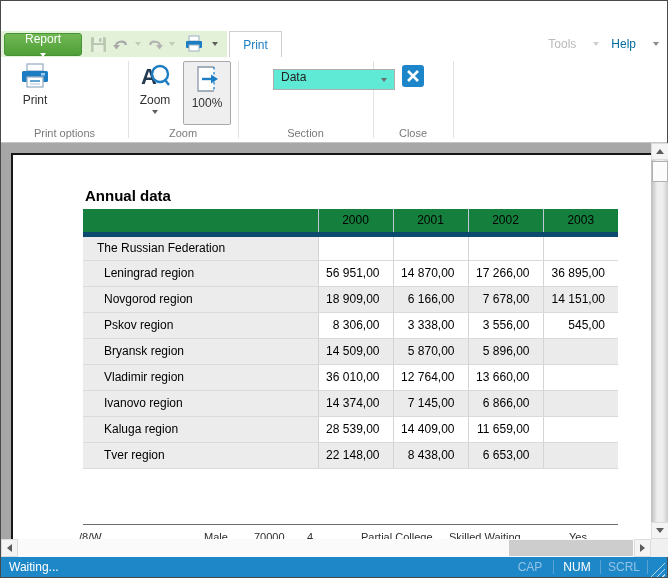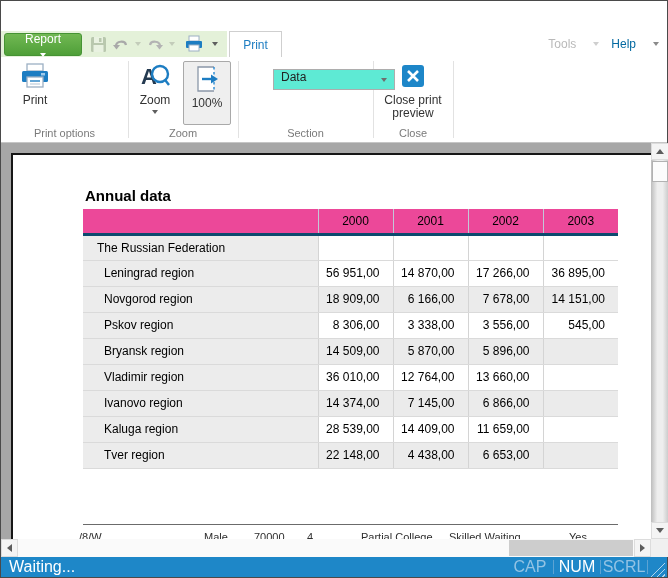--- a/index.html
+++ b/index.html
@@ -47,21 +47,21 @@
       background:#5eead4;font-size:12px;color:#222;display:flex;align-items:flex-start;padding-left:7px;margin-left:28px;}
   .combo .caret{position:absolute;right:7px;top:8px;border-top-color:#6e6e6e;}
 
   
   .preview{position:absolute;left:0;top:142px;width:650px;height:396px;background:#a7a7a7;overflow:hidden;}
   .page{position:absolute;left:10px;top:10px;width:700px;height:620px;background:#fff;
       border-left:2px solid #161616;border-top:2px solid #161616;overflow:hidden;}
   .rpt-title{position:absolute;left:72px;top:32px;font-size:15px;font-weight:bold;color:#000;}
   .rpt-table{position:absolute;left:70px;top:54px;border-collapse:collapse;font-size:12px;color:#000;table-layout:fixed;}
   .rpt-table th,.rpt-table td{padding:0;box-sizing:border-box;}
-  .rpt-table thead th{height:25px;background:#ec4899;border-bottom:3px solid #0c4a6e;font-weight:normal;}
+  .rpt-table thead th{height:25px;background:#15803d;border-bottom:5px solid #0c4a6e;font-weight:normal;}
   .rpt-table thead th.ycol{border-left:1px solid #c3c7d8;}
   .rpt-table tbody td{height:26px;border-bottom:1px solid #dadada;}
   .rpt-table td.lbl{width:235px;background:#ececec;padding-left:21px;}
   .rpt-table td.lbl.top{padding-left:14px;}
   .rpt-table td.val{width:75px;text-align:right;padding-right:13px;border-left:1px solid #d4d4d4;background:#fff;}
   .rpt-table tr.shaded td.val{background:#ebebeb;}
   .clip-line{position:absolute;left:70px;top:369px;width:535px;height:1px;background:#6b6b6b;}
   .clipped-row{position:absolute;left:0;top:376px;width:660px;height:60px;font-size:11px;color:#2e2e2e;}
   .clipped-row span{position:absolute;top:0;white-space:nowrap;}
 
@@ -76,21 +76,21 @@
   .tri-right{width:0;height:0;border-top:4px solid transparent;border-bottom:4px solid transparent;border-left:5px solid #5c5c5c;}
   .v-thumb{position:absolute;left:1px;top:18px;width:16px;height:21px;background:#fcfcfc;border:1px solid #b2b2b2;box-sizing:border-box;}
   .hscroll{position:absolute;left:0;top:538px;width:650px;height:18px;background:#fafafa;box-sizing:border-box;}
   .h-btn-l{top:0;left:0;height:18px;width:17px;}
   .h-btn-r{top:0;left:633px;height:18px;width:17px;}
   .h-thumb{position:absolute;left:508px;top:1px;width:124px;height:16px;background:#cdcdcd;}
   .sb-corner{position:absolute;left:650px;top:538px;width:18px;height:18px;background:#f0f0f0;}
 
   
   .statusbar{position:absolute;left:0;top:556px;right:0;bottom:0;background:#1e87c8;color:#fff;
-      display:flex;align-items:center;font-size:16px;}
+      display:flex;align-items:center;font-size:12px;}
   .status-msg{margin-left:8px;}
   .status-flags{position:absolute;right:0;top:0;height:100%;display:flex;align-items:center;}
   .flag{width:46px;text-align:center;color:#93c3e4;}
   .flag.on{color:#ffffff;}
   .flag-sep{width:1px;height:14px;background:#5ca3d3;}
   .grip{width:15px;height:15px;margin:4px 2px 0 2px;align-self:flex-end;
       background:repeating-linear-gradient(135deg,transparent 0 3px,rgba(255,255,255,.65) 3px 4px);
       clip-path:polygon(100% 0,100% 100%,0 100%);}
 </style>
 </head>
@@ -193,21 +193,20 @@
       <span class="caret"></span>
     </div>
 
     <div class="rb-btn" style="left:379px;width:66px;">
       <div class="ic">
         <svg width="22" height="22" viewBox="0 0 22 22">
           <rect x="0" y="0" width="22" height="22" rx="3" fill="#1d86c8"></rect>
           <path d="M6 6 L16 16 M16 6 L6 16" stroke="#fff" stroke-width="2.6"></path>
         </svg>
       </div>
-      <div class="rb-label" style="width:64px;">Close print preview</div>
     </div>
 
     <div class="grp-label" style="left:0;width:127px;">Print options</div>
     <div class="grp-label" style="left:127px;width:110px;">Zoom</div>
     <div class="grp-label" style="left:237px;width:135px;">Section</div>
     <div class="grp-label" style="left:372px;width:80px;">Close</div>
   </div>
 
   <div class="preview">
     <div class="page">
@@ -275,21 +274,21 @@
             <tr>
               <td class="lbl">Kaluga region</td>
               <td class="val">28 539,00</td>
               <td class="val">14 409,00</td>
               <td class="val">11 659,00</td>
               <td class="val"></td>
             </tr>
             <tr class="shaded">
               <td class="lbl">Tver region</td>
               <td class="val">22 148,00</td>
-              <td class="val">4 438,00</td>
+              <td class="val">8 438,00</td>
               <td class="val">6 653,00</td>
               <td class="val"></td>
             </tr>
           </tbody>
         </table>
       <div class="clip-line"></div>
       <div class="clipped-row">
           <span style="left: 66px;">/8/W</span>
           <span style="left: 135px; margin-top: 47px;">Married</span>
           <span style="left: 191px;">Male</span>

